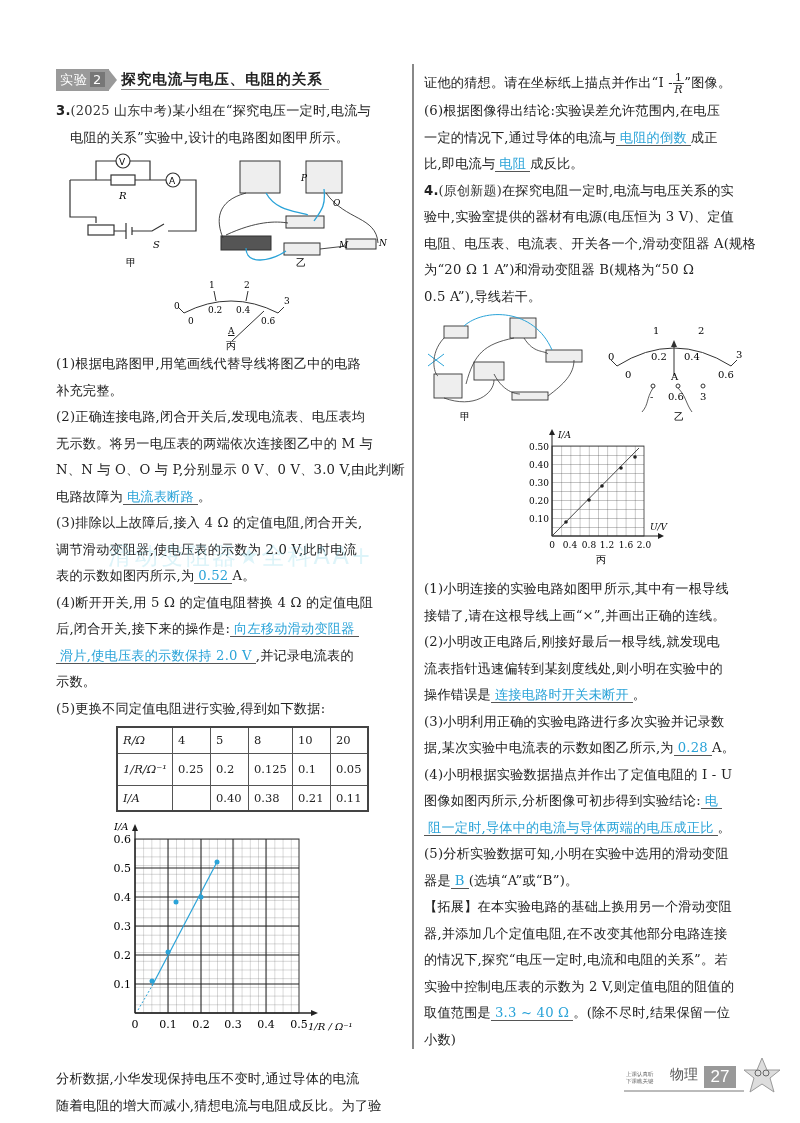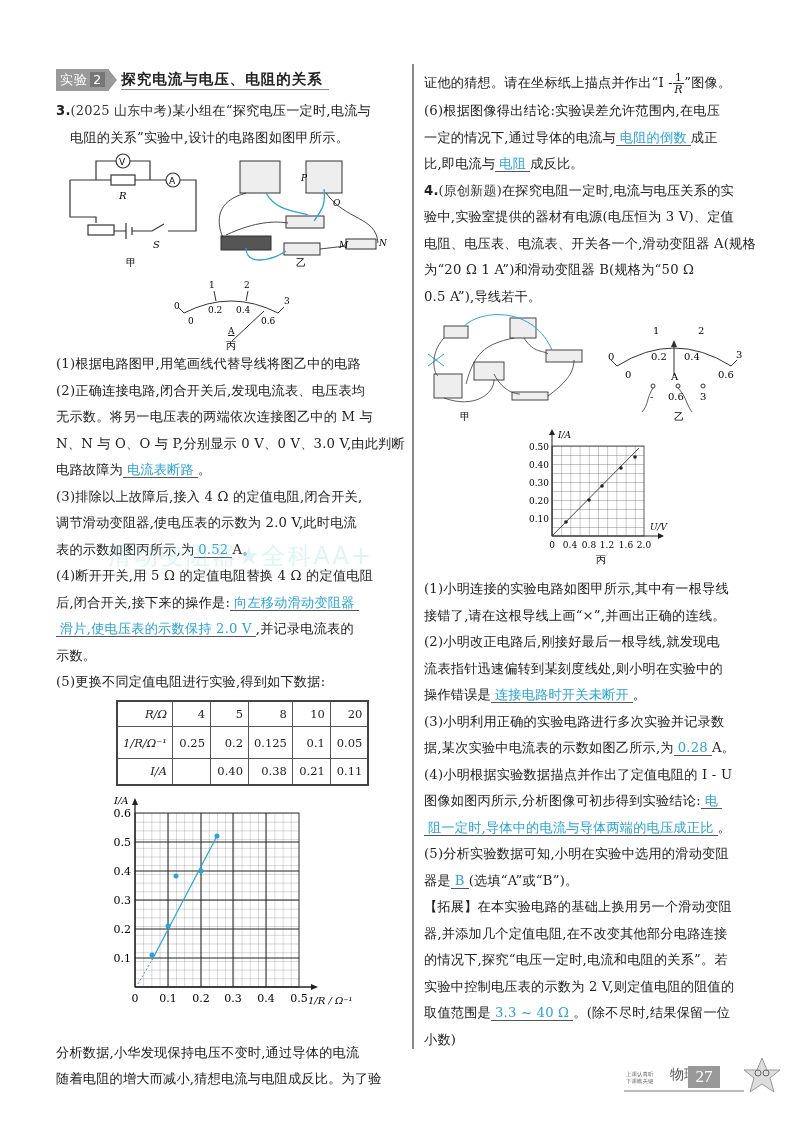--- a/index.html
+++ b/index.html
@@ -16,29 +16,29 @@
   .exp-tag { background: #9a9a9a; color: #fff; font-family: "DejaVu Sans", sans-serif; font-size: 13px;
              padding: 2px 4px; letter-spacing: 1px; }
   .exp-tag .num { background: #777; padding: 0 3px; margin-left: 2px; }
   .arrow { width: 0; height: 0; border-top: 10px solid transparent; border-bottom: 10px solid transparent; border-left: 8px solid #9a9a9a; margin-right: 4px; }
   .section-title { font-family: "DejaVu Sans", sans-serif; font-weight: bold; font-size: 14.5px;
                    border-bottom: 1.5px solid #888; padding-right: 6px; letter-spacing: 1px; text-align: right; }
   .qnum { font-family: "DejaVu Sans", sans-serif; font-weight: bold; }
   .src { font-size: 13px; color: #333; }
   .fig { position: relative; }
   table.data { border-collapse: collapse; margin: 4px 0 0 60px; font-size: 11.5px; }
-  table.data td { border: 1px solid #555; height: 26px; text-align: right; padding: 0 5px; min-width: 38px; }
+  table.data td { border: 1px solid #555; height: 26px; text-align: left; padding: 0 5px; min-width: 38px; }
   table.data { border: 2px solid #444; }
   .frac { display: inline-flex; flex-direction: column; align-items: center; vertical-align: middle; line-height: 11px; font-size: 11px; }
   .frac .n { border-bottom: 1px solid #333; padding: 0 2px; }
   .footer { position: absolute; left: 606px; top: 1060px; width: 180px; height: 40px; }
   .footer-motto { position: absolute; left: 20px; top: 11px; font-family: "DejaVu Sans", sans-serif; font-size: 5.5px; line-height: 7px; color: #666; }
   .footer-subject { position: absolute; left: 64px; top: 6px; font-family: "DejaVu Sans", sans-serif; font-size: 14px; color: #555; }
-  .footer-page { position: absolute; left: 82px; top: 6px; width: 32px; height: 22px; background: #999; color: #fff;
-                 font-family: Liberation Serif, serif; font-size: 17px; text-align: center; line-height: 22px; }
+  .footer-page { position: absolute; left: 98px; top: 6px; width: 32px; height: 22px; background: #999; color: #fff;
+                 font-family: Liberation Sans, sans-serif; font-size: 17px; text-align: center; line-height: 22px; }
   .footer-rule { position: absolute; left: 18px; top: 30px; width: 120px; height: 1.5px; background: #bbb; }
   .watermark { position: absolute; left: 108px; top: 540px; font-family: "DejaVu Sans", sans-serif; font-size: 24px;
                color: rgba(120, 210, 230, 0.25); letter-spacing: 2px; white-space: nowrap; }
 </style>
 </head>
 <body>
 
 <div class="divider"></div>
 
 <div class="col col-left">
@@ -99,20 +99,21 @@
       <text x="132" y="173" font-size="9">0</text>
       <text x="152" y="162" font-size="9">0.2</text>
       <text x="180" y="162" font-size="9">0.4</text>
       <text x="205" y="173" font-size="9">0.6</text>
       <text x="172" y="183" font-size="9" text-decoration="underline">A</text>
       <text x="170" y="198" font-size="10">丙</text>
     </svg>
   </div>
 
   <div class="line">(1)根据电路图甲,用笔画线代替导线将图乙中的电路</div>
+  <div class="line">补充完整。</div>
   <div class="line">(2)正确连接电路,闭合开关后,发现电流表、电压表均</div>
   <div class="line">无示数。将另一电压表的两端依次连接图乙中的 M 与</div>
   <div class="line">N、N 与 O、O 与 P,分别显示 0 V、0 V、3.0 V,由此判断</div>
   <div class="line"><span>电路故障为</span><span class="ans">电流表断路</span><span>。</span></div>
   <div class="line">(3)排除以上故障后,接入 4 Ω 的定值电阻,闭合开关,</div>
   <div class="line">调节滑动变阻器,使电压表的示数为 2.0 V,此时电流</div>
   <div class="line"><span>表的示数如图丙所示,为</span><span class="ans">0.52</span><span>A。</span></div>
   <div class="line">(4)断开开关,用 5 Ω 的定值电阻替换 4 Ω 的定值电阻</div>
   <div class="line"><span>后,闭合开关,接下来的操作是:</span><span class="ans">向左移动滑动变阻器</span></div>
   <div class="line"><span class="ans">滑片,使电压表的示数保持 2.0 V</span><span>,并记录电流表的</span></div>

